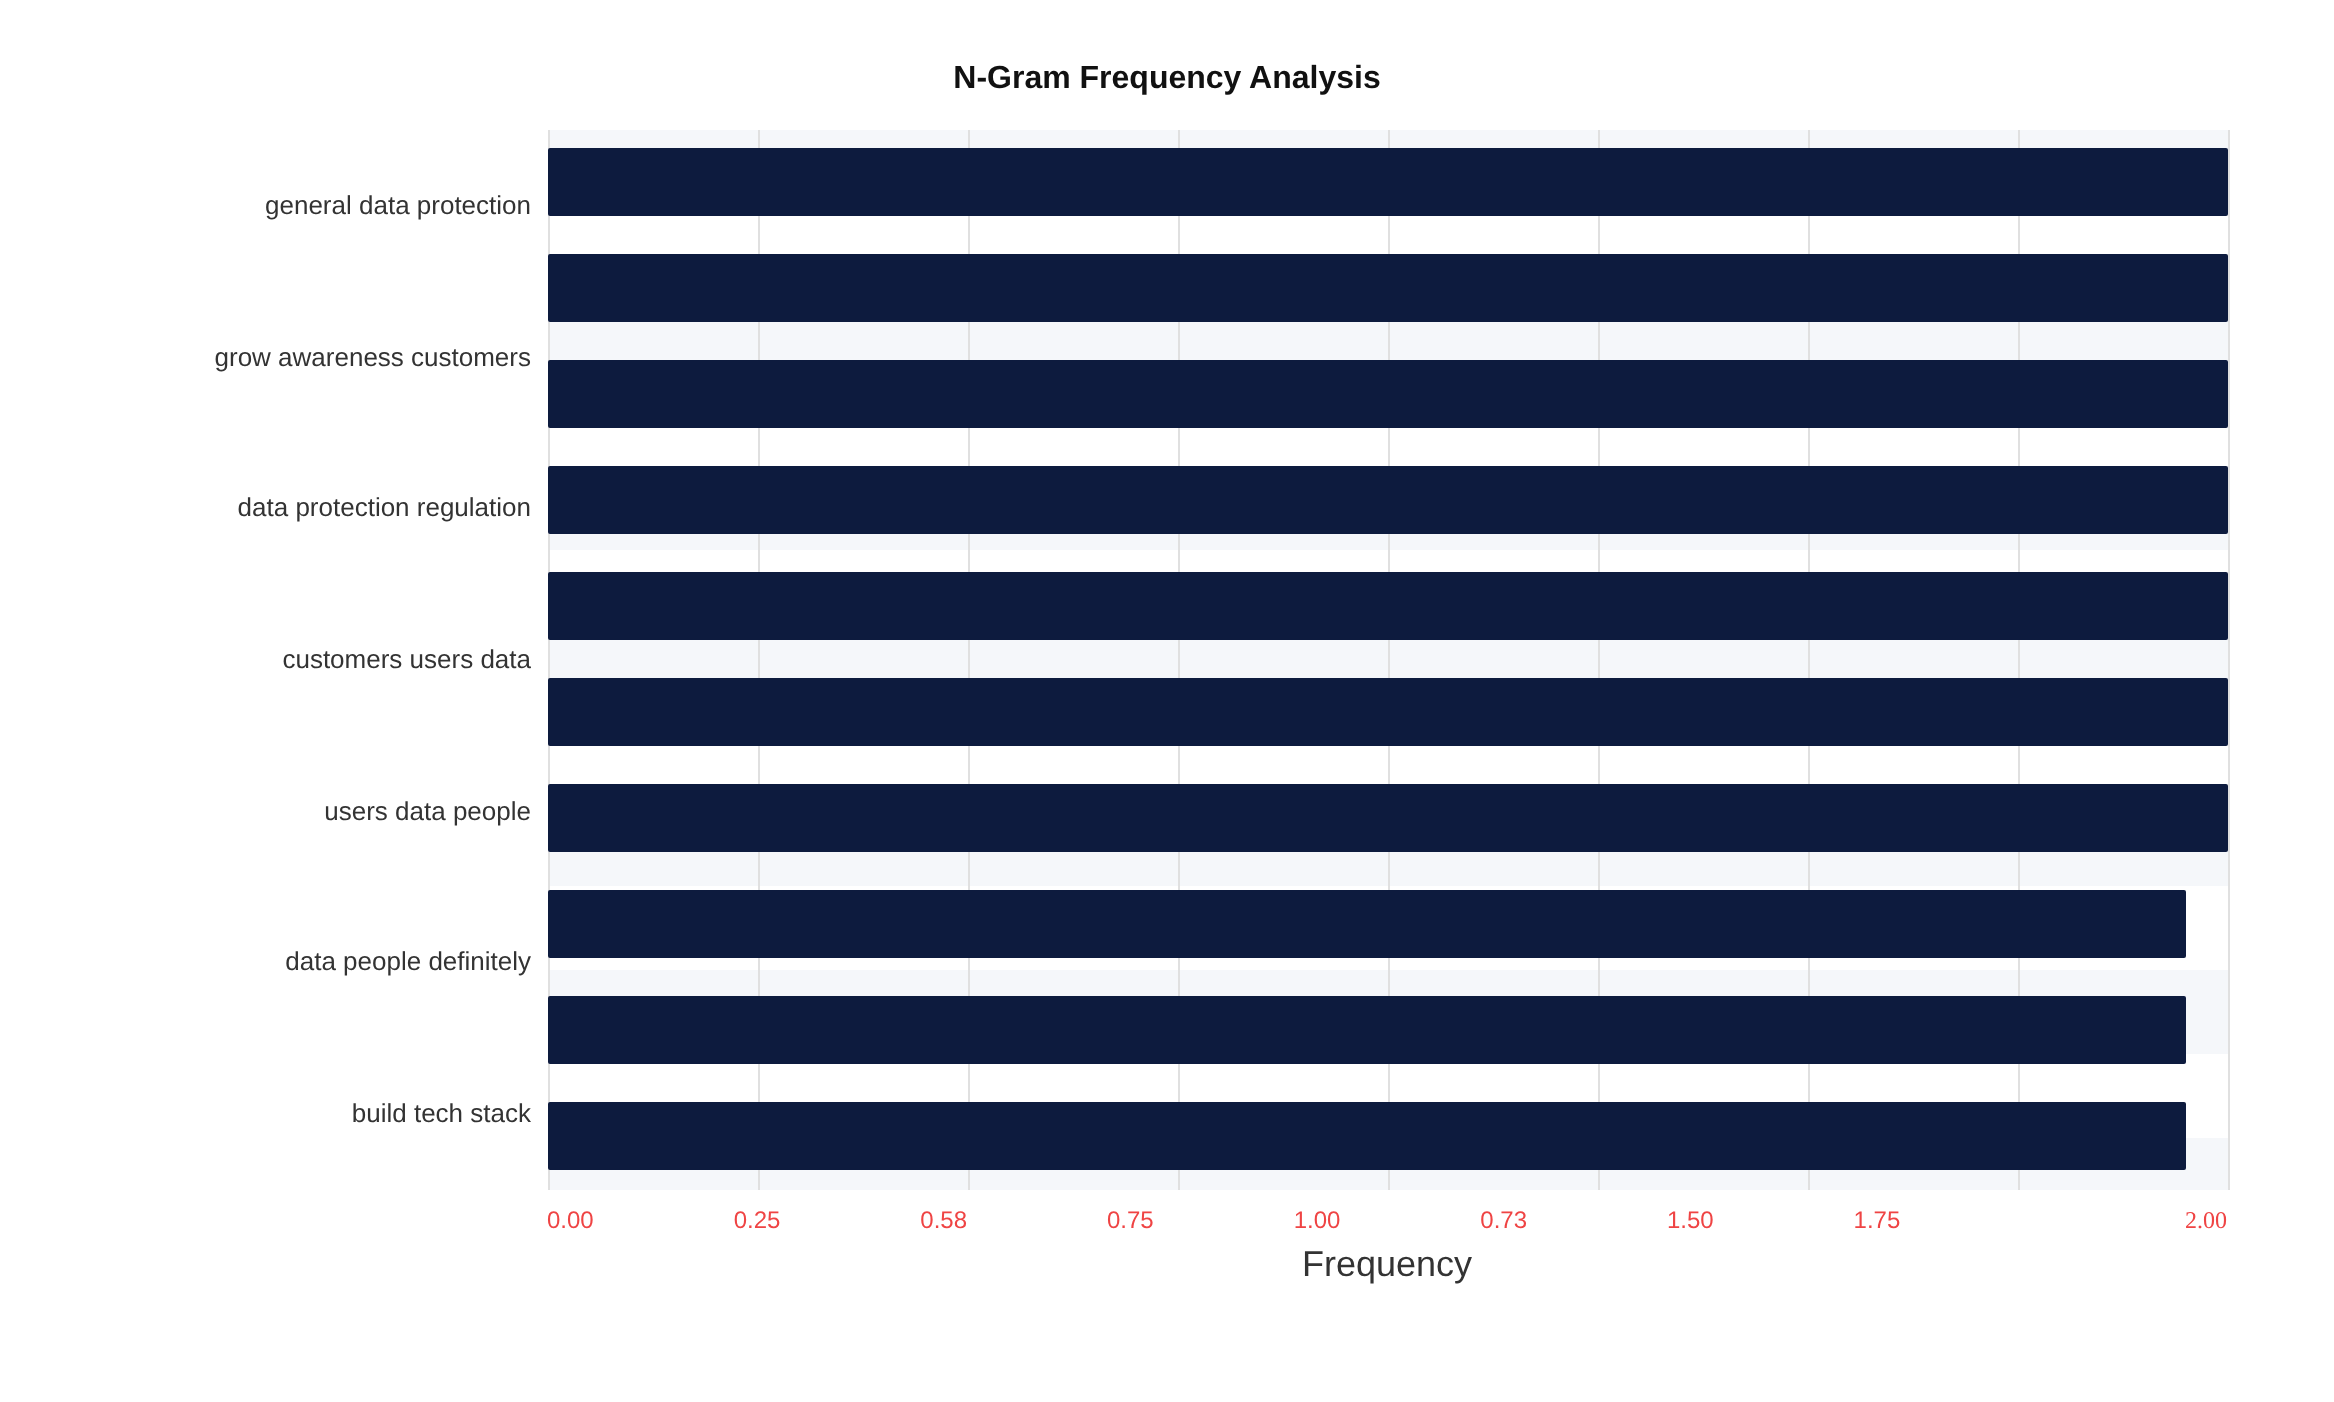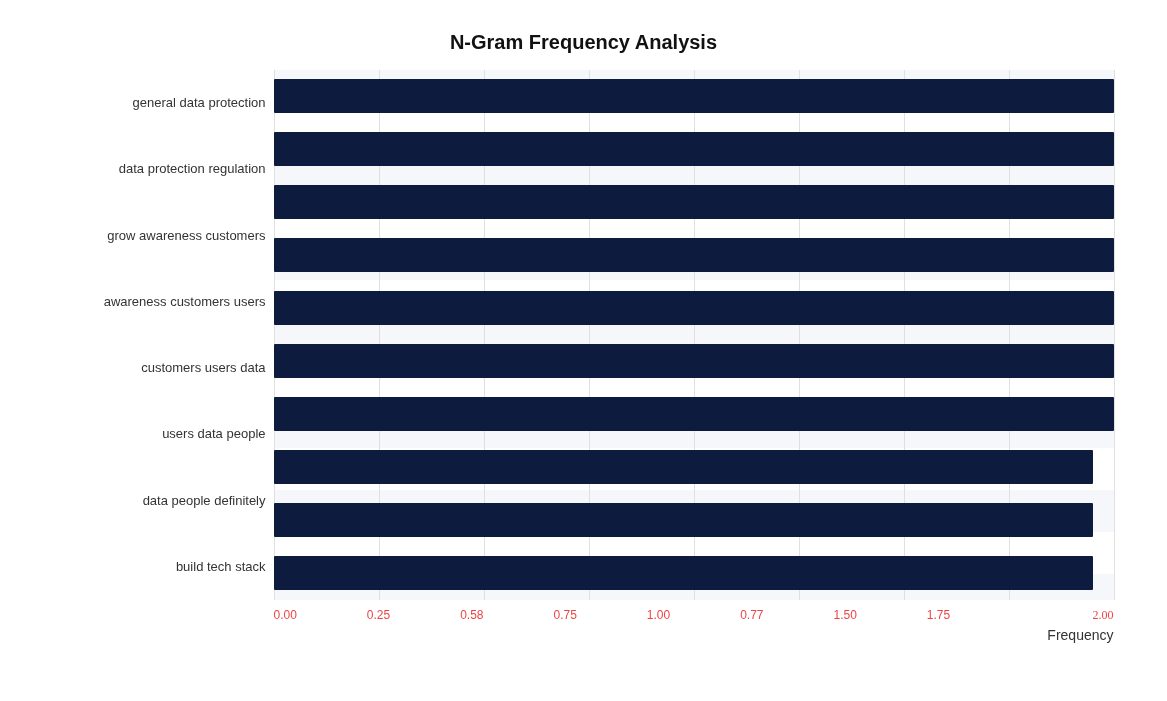--- a/index.html
+++ b/index.html
@@ -13,21 +13,21 @@
       justify-content: center;
     }
     .chart-container {
       width: 1100px;
       height: 680px;
       padding: 20px 20px 60px 20px;
       position: relative;
     }
     .chart-title {
       text-align: center;
-      font-size: 20px;
+      font-size: 16px;
       font-weight: bold;
       margin-bottom: 16px;
       color: #111;
     }
     .chart-area {
       display: flex;
       flex-direction: row;
       height: calc(100% - 70px);
     }
     .y-labels {
@@ -100,22 +100,22 @@
       text-align: left;
       font-size: 12px;
       color: #ef4444;
       position: relative;
     }
     .x-tick:last-child {
       text-align: right;
       font-family: Liberation Serif, serif;
     }
     .x-axis-label {
-      text-align: right;
-      font-size: 14px;
+      text-align: center;
+      font-size: 18px;
       color: #333;
       margin-top: 4px;
       padding-left: 220px;
     }
     .background-stripe {
       position: absolute;
       top: 0;
       left: 0;
       right: 0;
       bottom: 0;
@@ -131,23 +131,22 @@
   </style>
 </head>
 <body>
 
 <div class="chart-container">
   <div class="chart-title">N-Gram Frequency Analysis</div>
 
   <div class="chart-area">
     <div class="y-labels" id="y-labels">
         <div class="y-label">general data protection</div>
+        <div class="y-label">grow awareness customers</div>
         <div class="y-label">data protection regulation</div>
-        <div class="y-label">grow awareness customers</div>
-        <div class="y-label">awareness customers users</div>
         <div class="y-label">customers users data</div>
         <div class="y-label">users data people</div>
         <div class="y-label">data people definitely</div>
         <div class="y-label">build tech stack</div>
       </div>
     <div class="bars-and-grid">
       <div class="background-stripe"></div>
       <div class="grid-lines" id="grid-lines">
           <div class="grid-line" style="left: 0%;"></div>
           <div class="grid-line" style="left: 12.5%;"></div>
@@ -193,19 +192,19 @@
         </div>
     </div>
   </div>
 
   <div class="x-axis" id="x-axis">
       <div class="x-tick">0.00</div>
       <div class="x-tick">0.25</div>
       <div class="x-tick">0.58</div>
       <div class="x-tick">0.75</div>
       <div class="x-tick">1.00</div>
-      <div class="x-tick">0.77</div>
+      <div class="x-tick">0.73</div>
       <div class="x-tick">1.50</div>
       <div class="x-tick">1.75</div>
       <div class="x-tick">2.00</div>
     </div>
   <div class="x-axis-label">Frequency</div>
 </div>
 
 </body></html>

